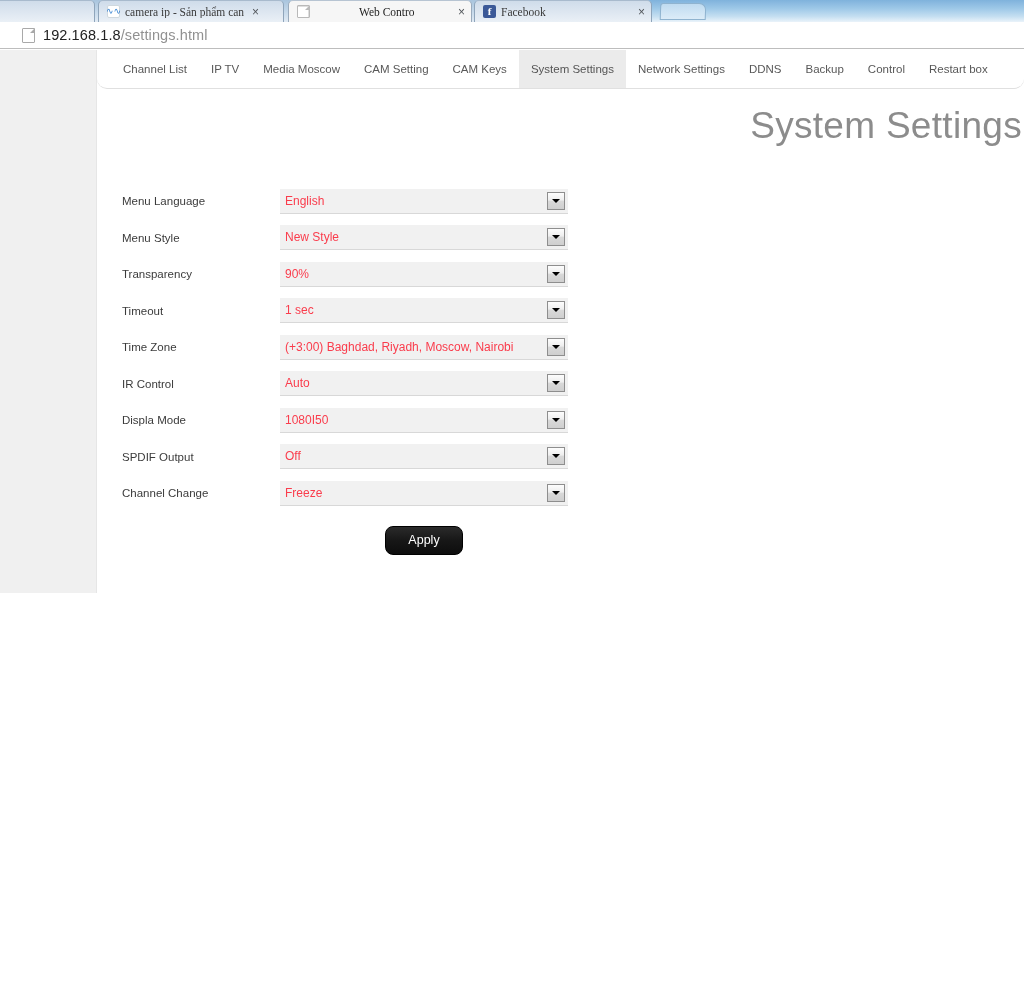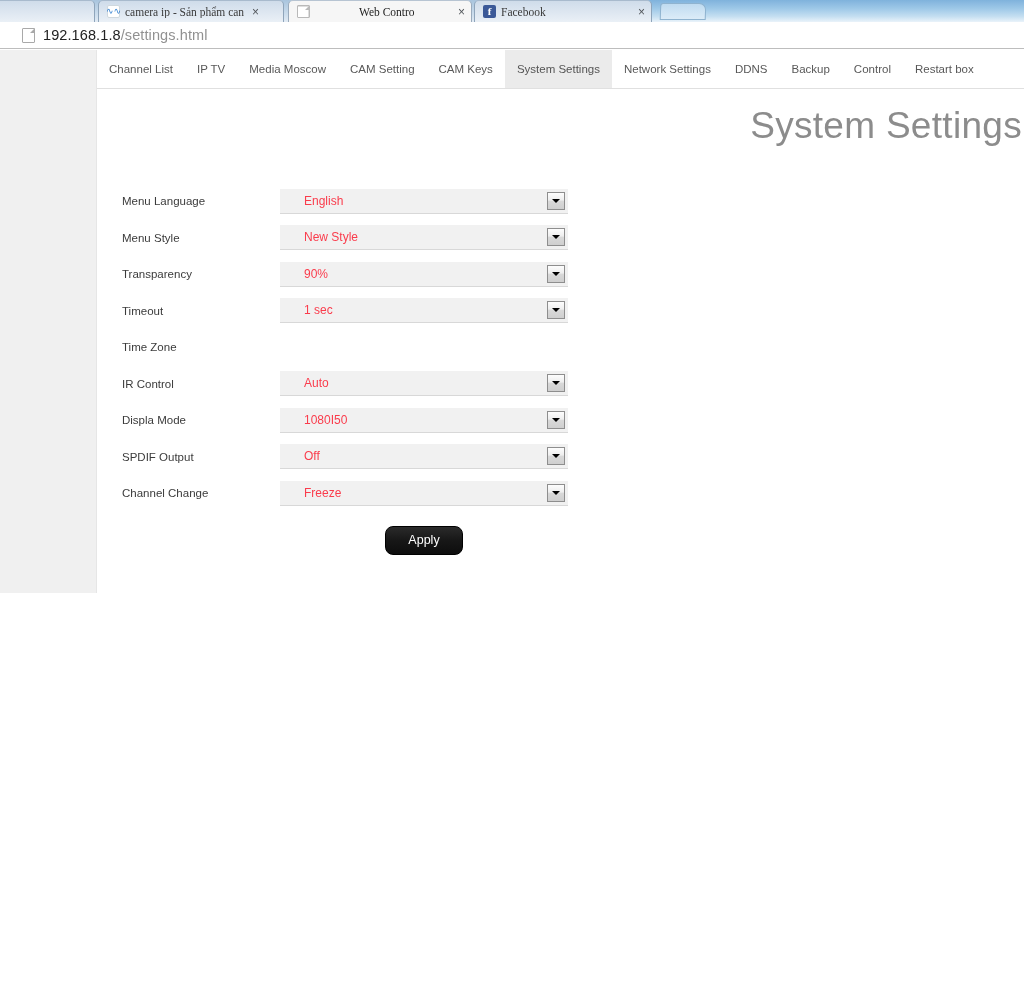--- a/index.html
+++ b/index.html
@@ -123,20 +123,22 @@
   .content {
     position: absolute; top: 0; left: 97px;
     width: 927px; height: 941px; background: #ffffff;
   }
 
   
   .navbar {
     position: relative; height: 39px;
     border-bottom: 1px solid #e0e0e0;
     display: flex; align-items: stretch;
+    padding-left: 14px;
+    border-radius: 10px;
   }
   .nav-item {
     display: flex; align-items: center;
     padding: 0 12px;
     font-size: 11.5px; color: #585858;
     white-space: nowrap; cursor: pointer;
   }
   .nav-item.active { background: #ebebeb; color: #555; }
 
   
@@ -161,21 +163,21 @@
   }
   .field {
     position: relative;
     width: 288px; height: 25px;
     background: #f1f1f1;
     border-bottom: 1px solid #d8d8d8;
     display: flex; align-items: center;
   }
   .field-value {
     font-size: 12px; color: #fa3c4c;
-    padding-left: 24px;
+    padding-left: 5px;
     white-space: nowrap; overflow: hidden;
   }
   .field-arrow {
     position: absolute; right: 3px; top: 3px;
     width: 18px; height: 18px;
     background: linear-gradient(to bottom, #fdfdfd 0%, #eeeeee 45%, #d9d9d9 50%, #cfcfcf 100%);
     border: 1px solid #8e8e8e;
     display: flex; align-items: center; justify-content: center;
     cursor: pointer;
   }
@@ -291,20 +293,24 @@
       <div class="form-row">
         <div class="form-label">Timeout</div>
         <div class="field">
           <span class="field-value">1 sec</span>
           <span class="field-arrow"></span>
         </div>
       </div>
 
       <div class="form-row">
         <div class="form-label">Time Zone</div>
+        <div class="field">
+          <span class="field-value">(+3:00) Baghdad, Riyadh, Moscow, Nairobi</span>
+          <span class="field-arrow"></span>
+        </div>
       </div>
 
       <div class="form-row">
         <div class="form-label">IR Control</div>
         <div class="field">
           <span class="field-value">Auto</span>
           <span class="field-arrow"></span>
         </div>
       </div>
 

